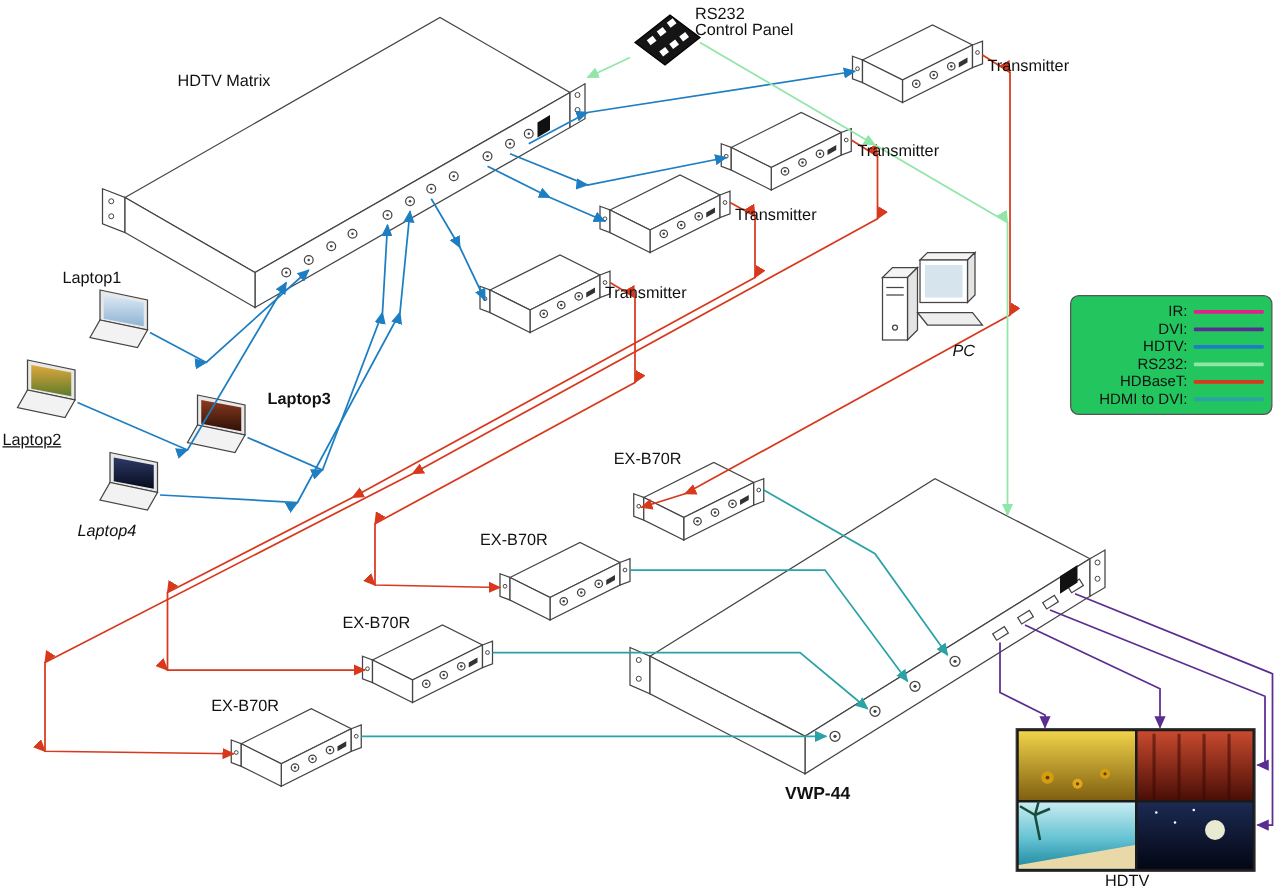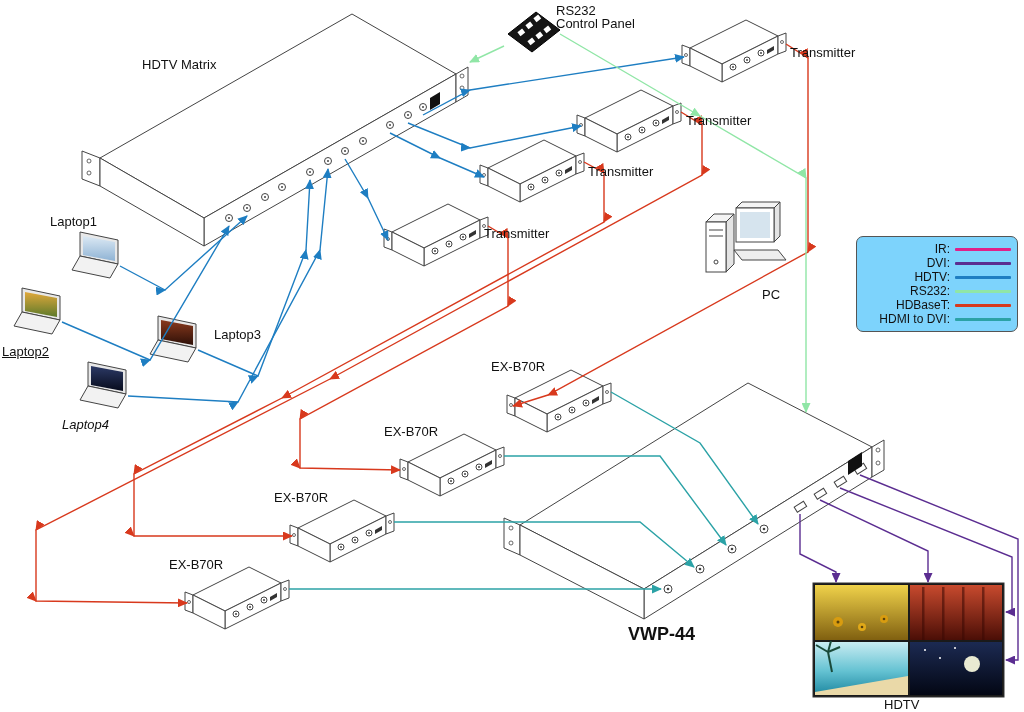--- a/index.html
+++ b/index.html
@@ -1,22 +1,22 @@
 <!DOCTYPE html>
 <html><head>
 <meta charset="utf-8">
 <style>
   html,body{margin:0;padding:0;background:#fff;}
   #canvas{position:relative;width:1024px;height:712px;background:#fff;overflow:hidden;
           font-family:"Liberation Sans",sans-serif;}
   #canvas svg{position:absolute;left:0;top:0;}
   .label{position:absolute;font-size:13px;color:#111;white-space:nowrap;line-height:13px;}
-  .label.bold{font-weight:bold;font-size:18px;}
+  .label.bold{font-weight:bold;font-size:14px;}
   .legend{position:absolute;left:856px;top:236px;width:162px;border:1px solid #555;
-          border-radius:7px;background:#7dd3fc;padding:5px 6px 5px 4px;box-sizing:border-box;}
+          border-radius:7px;background:#22c55e;padding:5px 6px 5px 4px;box-sizing:border-box;}
   .legend-row{display:flex;justify-content:flex-end;align-items:center;height:14px;gap:5px;}
   .legend-label{font-size:12px;color:#111;}
   .legend-line{display:inline-block;width:56px;height:3px;border-radius:1px;flex:0 0 auto;}
 </style>
 </head>
 <body>
 
 <div id="canvas">
 
 <svg width="1024" height="712" viewBox="0 0 1024 712">
@@ -272,24 +272,24 @@
   <div class="label" style="left:556px;top:4px;">RS232</div>
   <div class="label" style="left:556px;top:17px;">Control Panel</div>
 
   <div class="label" style="left:790px;top:46px;">Transmitter</div>
   <div class="label" style="left:686px;top:114px;">Transmitter</div>
   <div class="label" style="left:588px;top:165px;">Transmitter</div>
   <div class="label" style="left:484px;top:227px;">Transmitter</div>
 
   <div class="label" style="left:50px;top:215px;">Laptop1</div>
   <div class="label" style="left:2px;top:345px;text-decoration:underline;">Laptop2</div>
-  <div class="label" style="left:214px;top:328px;">Laptop3</div>
+  <div class="label" style="left:214px;top:312px;font-weight:bold;">Laptop3</div>
   <div class="label" style="left:62px;top:418px;font-style:italic;">Laptop4</div>
 
-  <div class="label" style="left:762px;top:288px;">PC</div>
+  <div class="label" style="left:762px;top:274px;font-style:italic;">PC</div>
 
   <div class="label" style="left:491px;top:360px;">EX-B70R</div>
   <div class="label" style="left:384px;top:425px;">EX-B70R</div>
   <div class="label" style="left:274px;top:491px;">EX-B70R</div>
   <div class="label" style="left:169px;top:558px;">EX-B70R</div>
 
   <div class="label bold" style="left:628px;top:628px;">VWP-44</div>
   <div class="label" style="left:884px;top:698px;text-align:center;">HDTV</div>
 
   <div class="legend">

